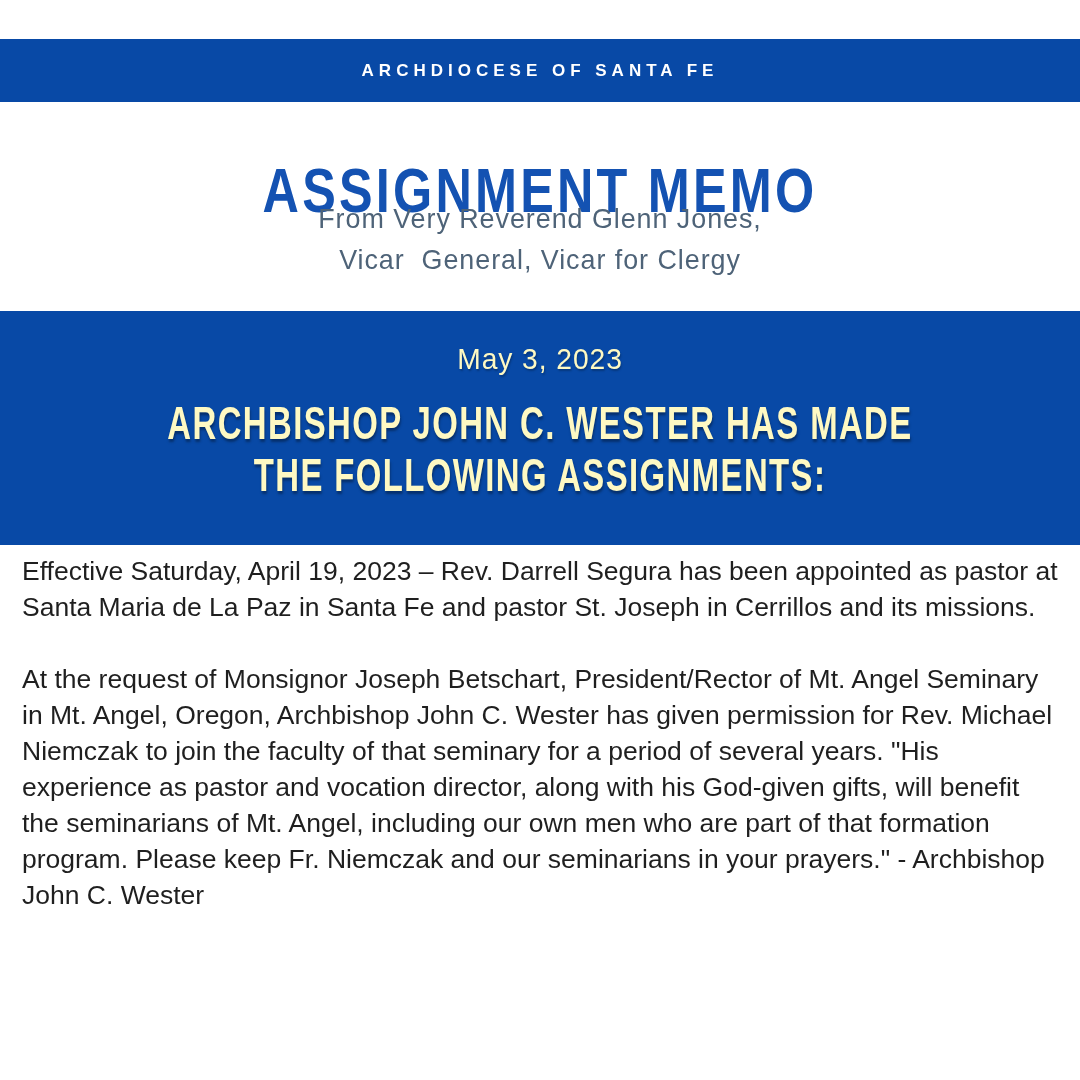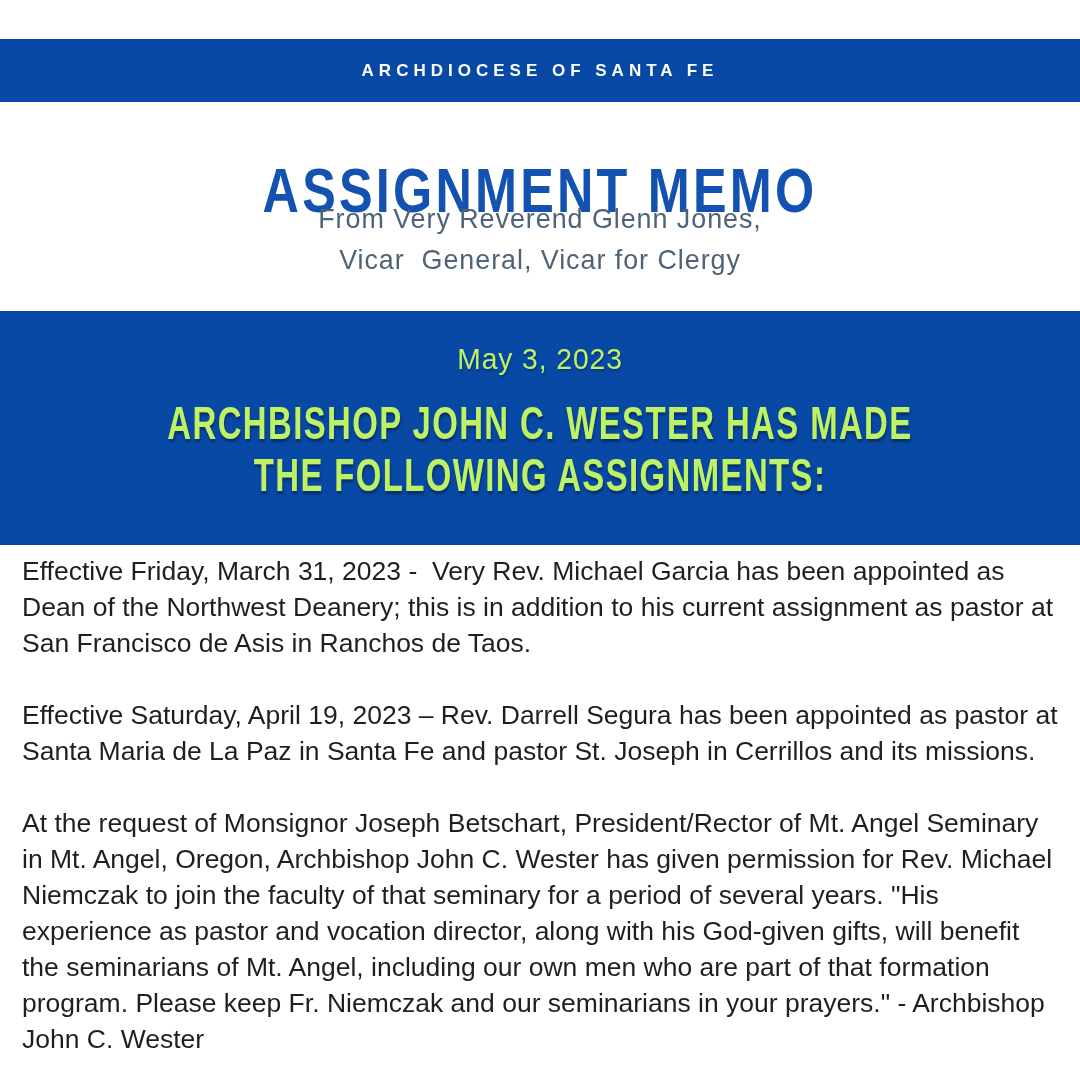--- a/index.html
+++ b/index.html
@@ -57,21 +57,21 @@
     transform-origin: 50% 50%;
   }
   .memo-from .from-line { white-space: pre; }
 
   
   .hero {
     position: absolute;
     top: 305px; left: 0; right: 0;
     height: 234px;
     background: #0849a6;
-    color: #bef264;
+    color: #fef9c3;
     text-align: center;
   }
   .hero .hero-date {
     margin-top: 31px;
     font-size: 30px;
     letter-spacing: 1px;
     transform: scaleX(0.94);
     transform-origin: 50% 50%;
     text-shadow: 1px 2px 2px rgba(0,0,0,0.25);
     white-space: pre;
@@ -119,18 +119,17 @@
 
   <section class="hero">
     <div class="hero-date">May 3, 2023</div>
     <h2 class="hero-heading">
       <span class="heading-line">ARCHBISHOP JOHN C. WESTER HAS MADE</span>
       <span class="heading-line">THE FOLLOWING ASSIGNMENTS:</span>
     </h2>
   </section>
 
   <main class="memo-body">
-    <p>Effective Friday, March 31, 2023 -  Very Rev. Michael Garcia has been appointed as Dean of the Northwest Deanery; this is in addition to his current assignment as pastor at San Francisco de Asis in Ranchos de Taos.</p>
     <p>Effective Saturday, April 19, 2023 – Rev. Darrell Segura has been appointed as pastor at Santa Maria de La Paz in Santa Fe and pastor St. Joseph in Cerrillos and its missions.</p>
     <p>At the request of Monsignor Joseph Betschart, President/Rector of Mt. Angel Seminary in Mt. Angel, Oregon, Archbishop John C. Wester has given permission for Rev. Michael Niemczak to join the faculty of that seminary for a period of several years. "His experience as pastor and vocation director, along with his God-given gifts, will benefit the seminarians of Mt. Angel, including our own men who are part of that formation program. Please keep Fr. Niemczak and our seminarians in your prayers." - Archbishop John C. Wester</p>
   </main>
 
 </div>
 
 </body></html>

